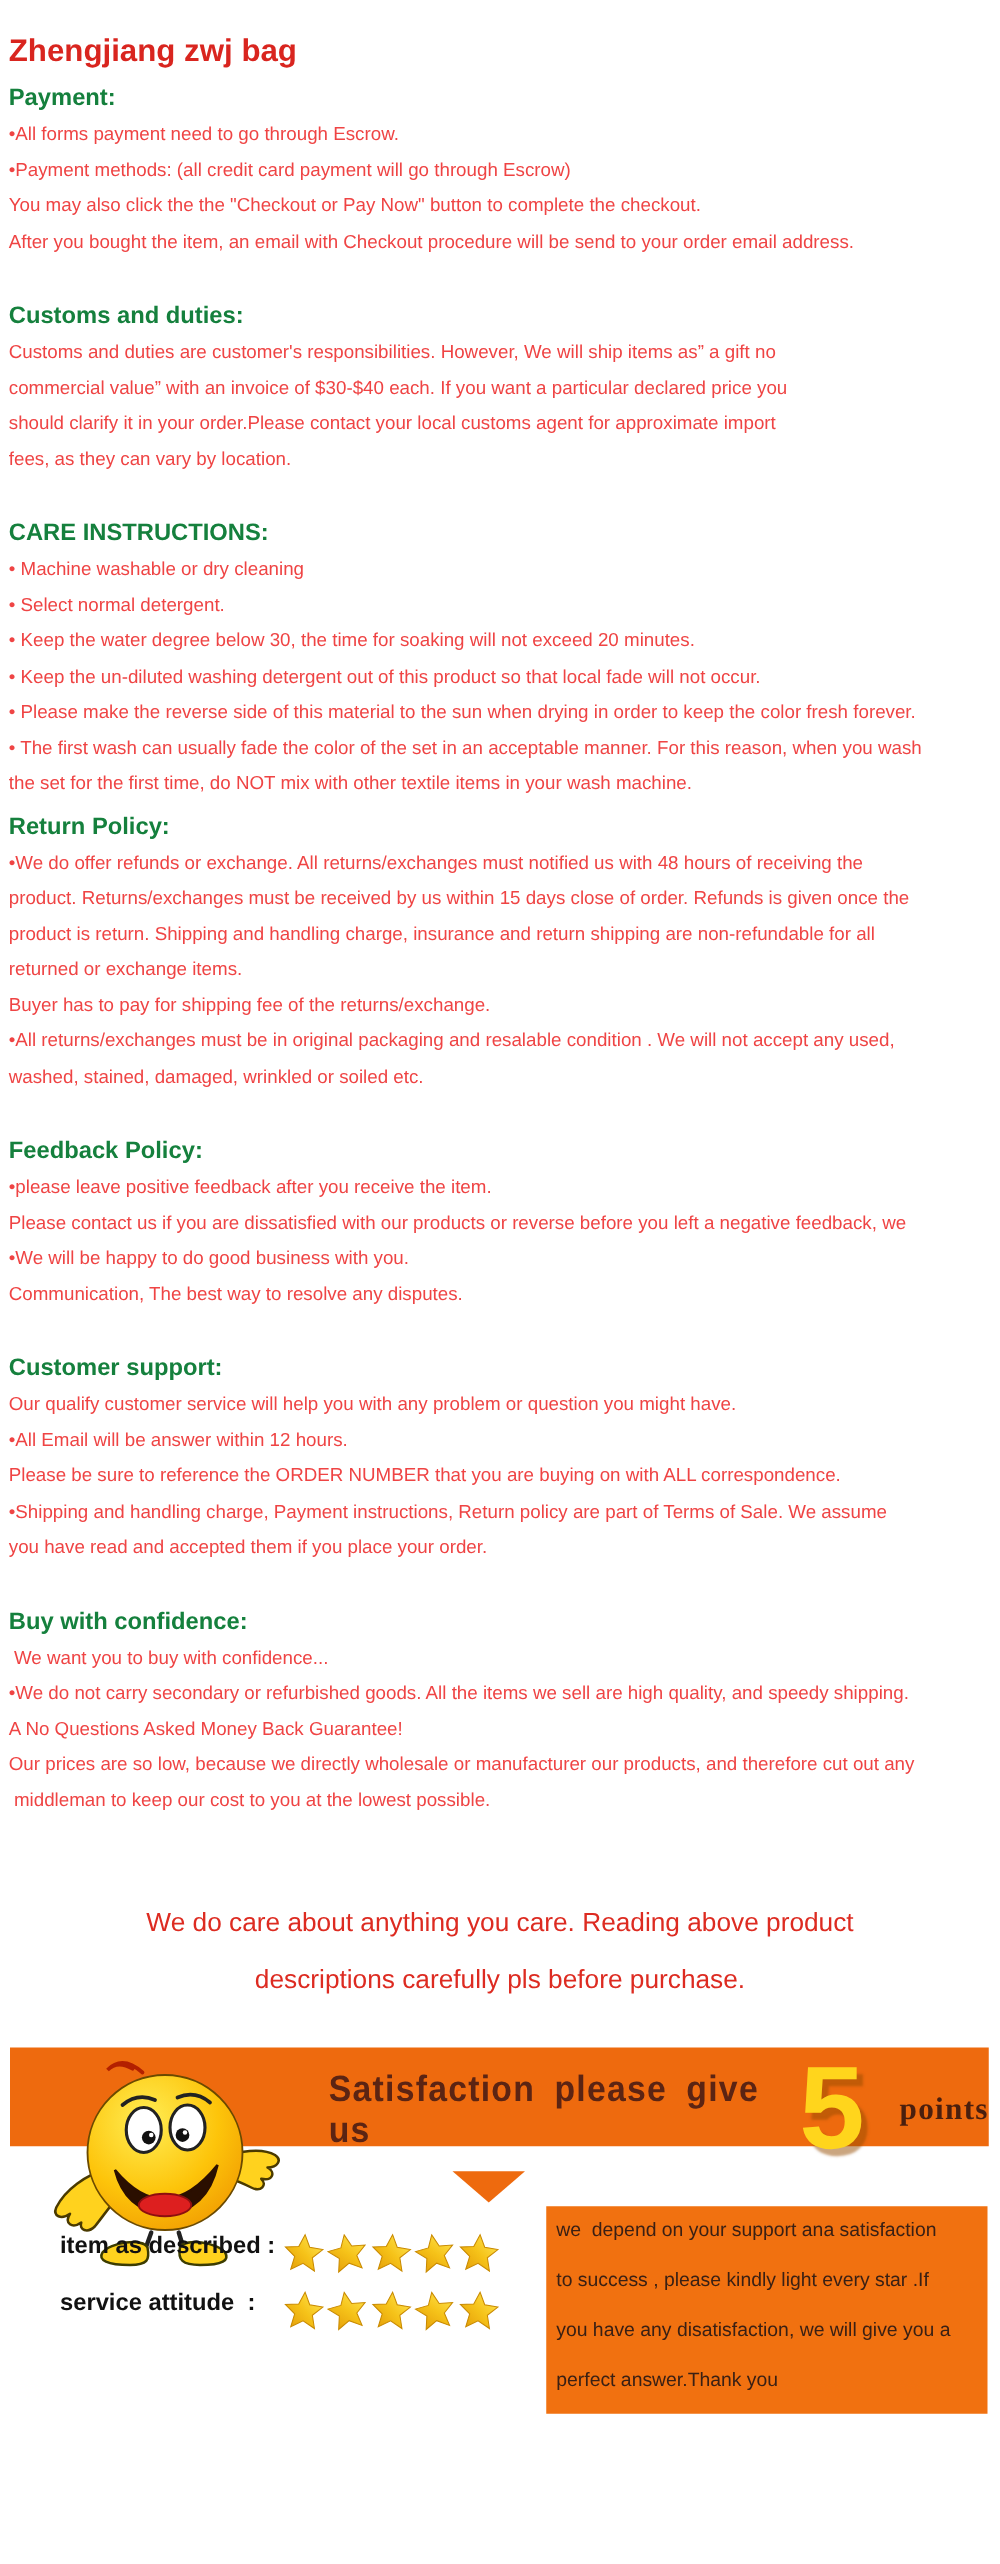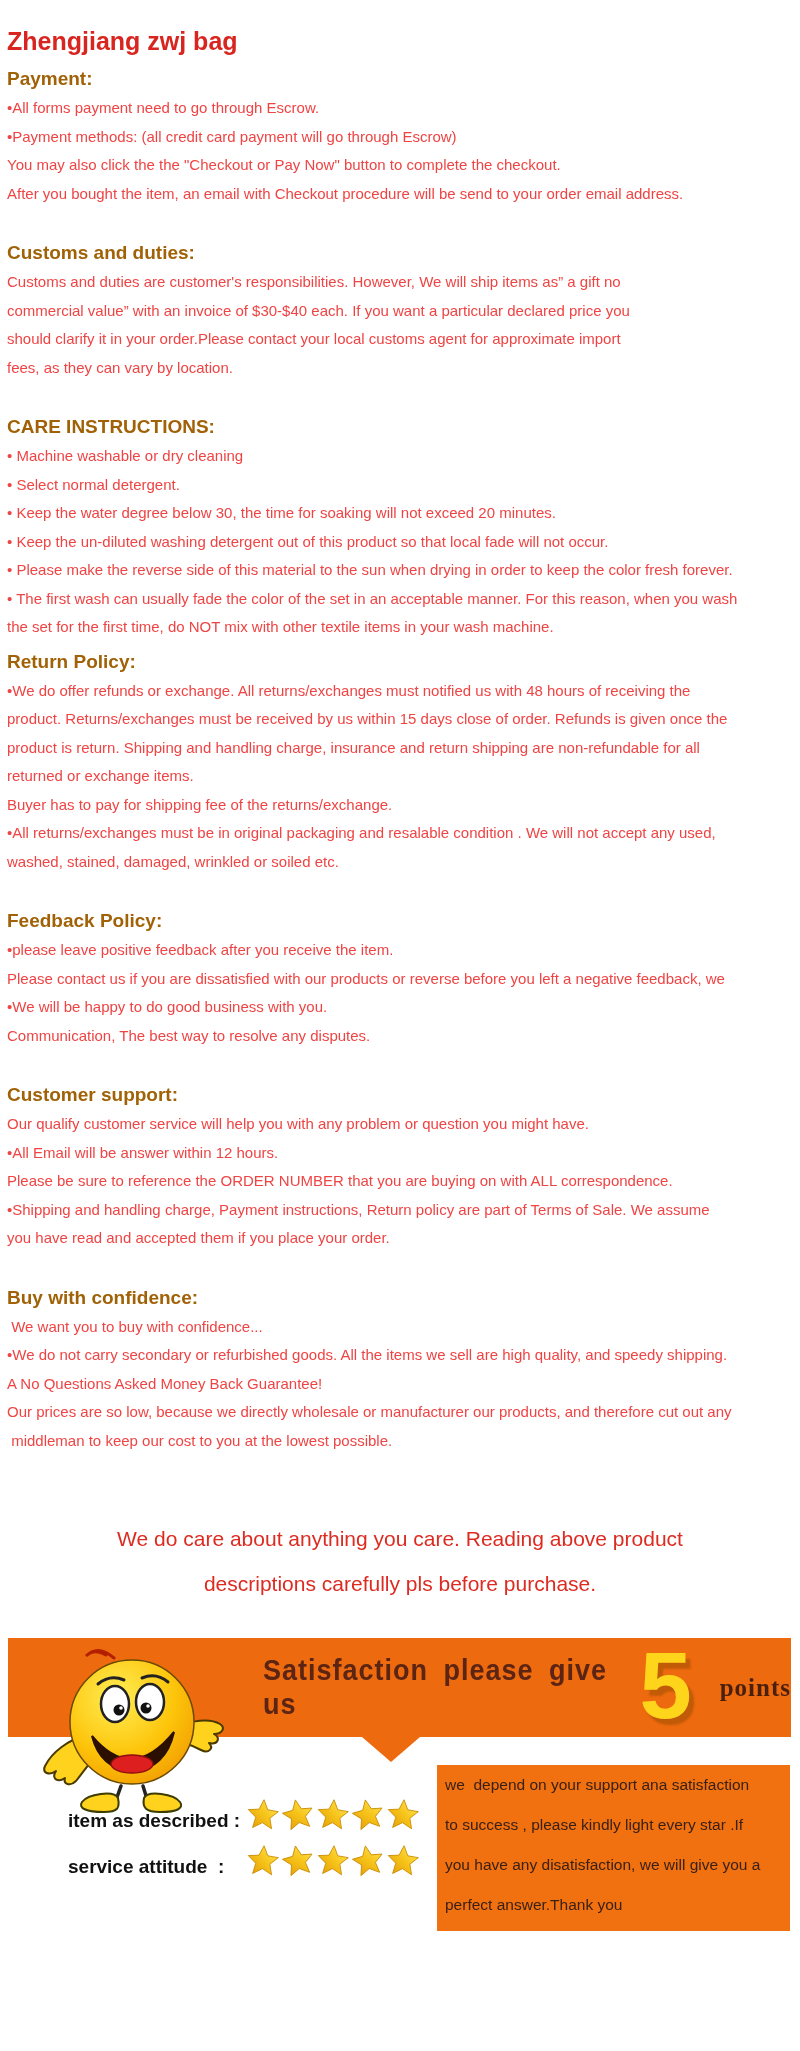--- a/index.html
+++ b/index.html
@@ -1,40 +1,40 @@
 <!DOCTYPE html>
 <html><head>
 <meta charset="utf-8">
 <style>
   html,body{margin:0;padding:0;background:#ffffff;}
   body{width:800px;height:2051px;position:relative;overflow:hidden;
        font-family:"Liberation Sans",sans-serif;color:#222;}
   .content{position:absolute;top:0;left:0;width:800px;padding:14px 5px 0 7px;box-sizing:border-box;}
   .page-title{font-size:25px;line-height:30px;font-weight:bold;color:#d9251f;margin:12px 0 0 0;}
-  .section .heading{font-size:19px;line-height:30px;font-weight:bold;color:#a16207;margin:30px 0 0 0;}
+  .section .heading{font-size:19px;line-height:30px;font-weight:bold;color:#15803d;margin:30px 0 0 0;}
   .section.first .heading{margin-top:8px;}
   .section.tight .heading{margin-top:5px;}
   .section .line{font-size:15px;line-height:28.5px;white-space:pre;color:#ef4444;}
   .notice{position:absolute;top:1516px;left:0;width:800px;text-align:center;
           color:#dd2b21;font-size:21px;line-height:45px;}
   
   .feedback-wrap{position:absolute;top:1638px;left:0;width:800px;height:300px;}
-  .banner{position:absolute;left:8px;top:0;width:783px;height:99px;background:#ee6a0e;}
+  .banner{position:absolute;left:8px;top:0;width:783px;height:79px;background:#ee6a0e;}
   .banner-tail{position:absolute;left:362px;top:99px;width:0;height:0;
                border-left:29px solid transparent;border-right:29px solid transparent;
                border-top:25px solid #ee6a0e;}
   .banner-inner{position:absolute;left:255px;top:0;height:99px;display:flex;align-items:center;gap:28px;}
   .banner-text{font-size:27px;font-weight:bold;color:#5b2413;letter-spacing:1px;word-spacing:7px;
                transform:scaleY(1.08);}
   .banner-score{font-size:94px;font-weight:800;color:#ffd51c;line-height:90px;
                 text-shadow:5px 6px 2px rgba(150,75,0,.5);margin-top:-4px;}
   .banner-points{font-size:25px;font-weight:bold;color:#4a1f0e;letter-spacing:1px;font-family:Liberation Serif, serif;}
   .smiley{position:absolute;left:26px;top:4px;width:210px;height:172px;}
   .ratings{position:absolute;left:48px;top:148px;}
-  .rating-row{display:flex;align-items:flex-end;height:46px;margin-left:20px;}
+  .rating-row{display:flex;align-items:flex-start;height:46px;}
   .rating-label{font-size:19px;font-weight:bold;color:#111;white-space:pre;width:178px;}
   .stars{display:flex;align-items:center;gap:1px;}
   .star{width:34px;height:34px;display:block;}
   .note-box{position:absolute;left:437px;top:127px;width:353px;height:166px;background:#f17110;
             box-sizing:border-box;padding:0 8px 0 8px;}
   .note-line{font-size:15.5px;line-height:40px;color:#3a2014;white-space:pre;}
   .hidden-defs{position:absolute;width:0;height:0;overflow:hidden;}
 </style>
 </head>
 <body>

